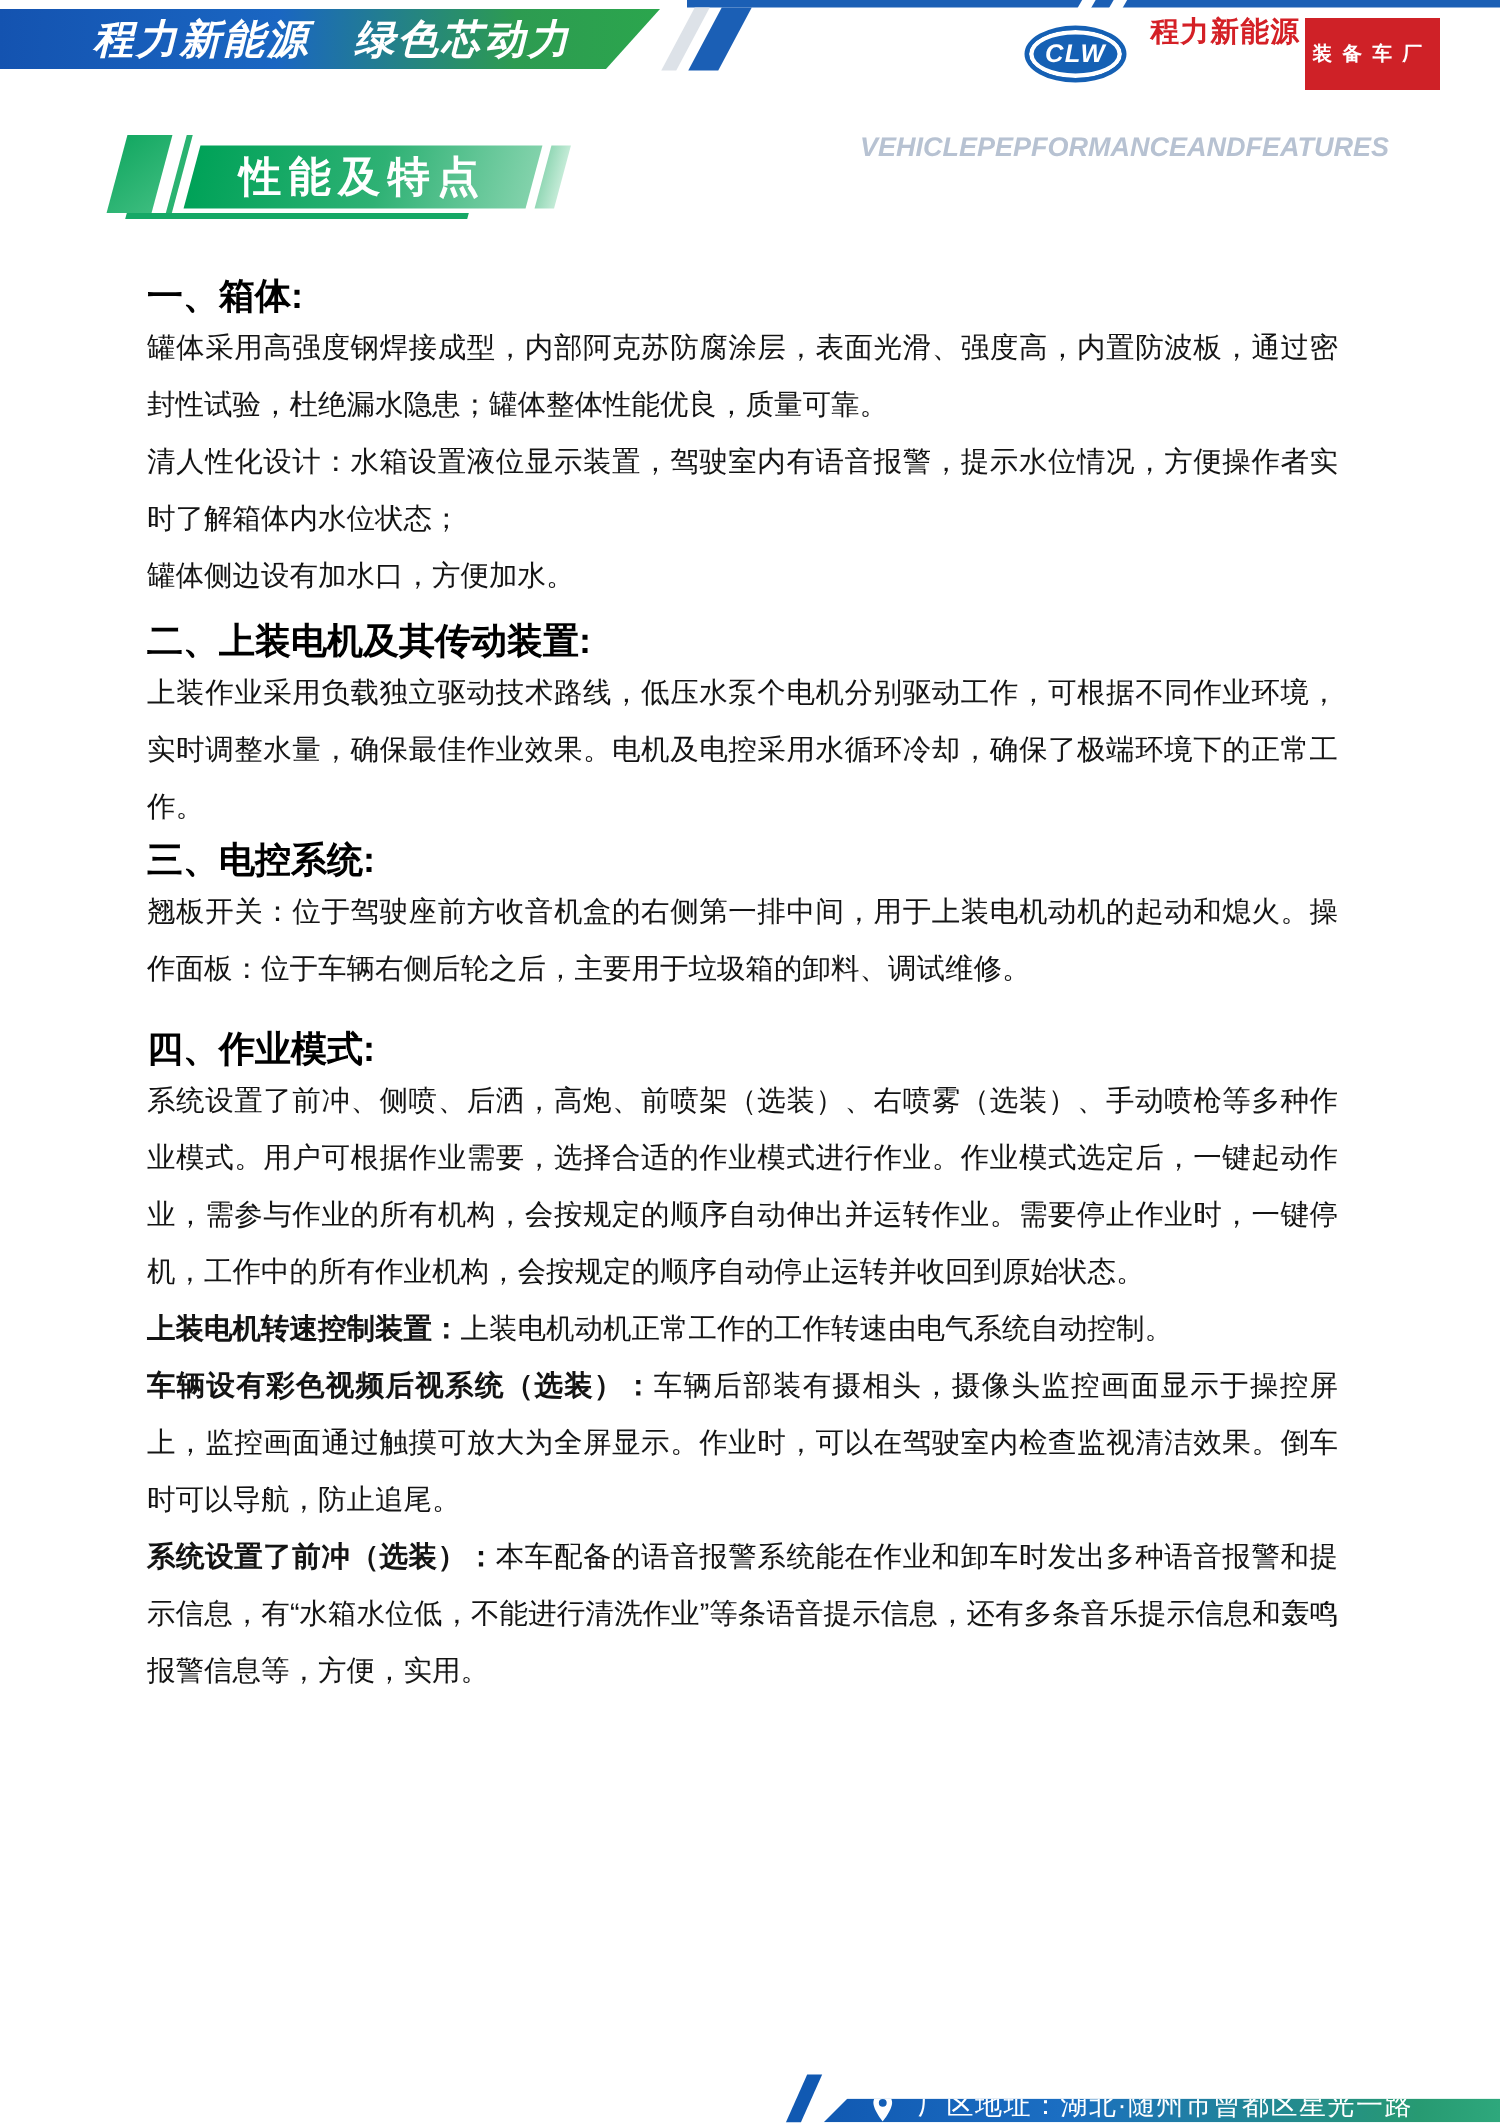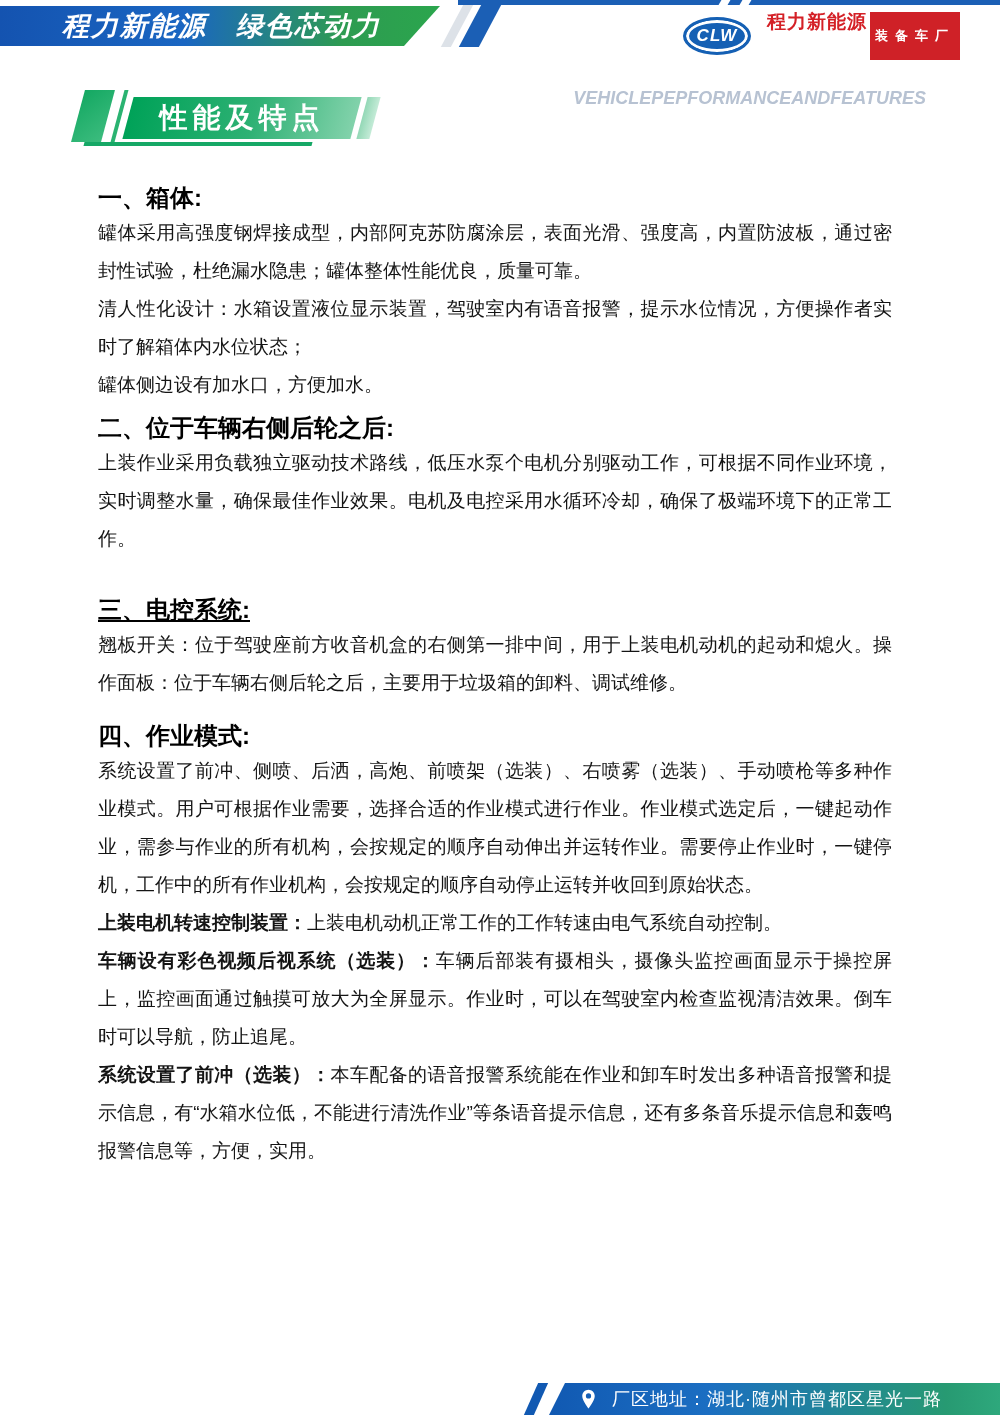--- a/index.html
+++ b/index.html
@@ -60,32 +60,32 @@
   
   .content{position:absolute;left:98px;right:108px;top:182px;color:#141414;
     font-size:19px;line-height:38px;text-align:justify;}
   .sec{font-size:24px;line-height:32px;font-weight:bold;color:#000;margin:0;text-align:left;}
   .content p{margin:0;}
   .mt5{margin-top:5px;}
   .mt8{margin-top:8px;}
   .mt16{margin-top:16px;}
   .mt18{margin-top:18px;}
   .mt26{margin-top:26px;}
-  .mt36{margin-top:36px;text-decoration:underline;}
+  .mt36{}
   .mt40{margin-top:40px;}
   .content strong{font-weight:bold;}
 
   
   .footer-slash{position:absolute;left:531px;bottom:0;height:32px;width:10px;
     background:#1159b2;transform:skewX(-24deg);}
   .footer-bar{
-    position:absolute;left:549px;right:0;bottom:0;height:32px;
+    position:absolute;left:549px;right:0;bottom:0;height:16px;
     background:linear-gradient(90deg,#1159b2 0%,#1b6ec2 35%,#279a72 88%,#2ea87c 100%);
     clip-path:polygon(16px 0,100% 0,100% 100%,0 100%);
-    display:flex;align-items:center;gap:16px;padding-left:32px;box-sizing:border-box;
+    display:flex;align-items:flex-end;gap:16px;padding-left:32px;box-sizing:border-box;
     color:#fff;font-size:18px;letter-spacing:1px;white-space:nowrap;
   }
 </style>
 </head>
 <body>
 
 <div class="page">
 
   <div class="top-strip">
     <div class="gap g1"></div>
@@ -115,21 +115,21 @@
   <div class="badge-underline"></div>
   <div class="watermark">VEHICLEPEPFORMANCEANDFEATURES</div>
 
   <div class="content">
 
     <h3 class="sec">一、箱体:</h3>
     <p class="mt5"><span>罐体采用高强度钢焊接成型，内部阿克苏防腐涂层，表面光滑、强度高，内置防波板，通过密封性试验，杜绝漏水隐患；罐体整体性能优良，质量可靠。</span></p>
     <p class="mt26"><span>清人性化设计：水箱设置液位显示装置，驾驶室内有语音报警，提示水位情况，方便操作者实时了解箱体内水位状态；</span></p>
     <p><span>罐体侧边设有加水口，方便加水。</span></p>
 
-    <h3 class="sec mt8">二、位于车辆右侧后轮之后:</h3>
+    <h3 class="sec mt8">二、上装电机及其传动装置:</h3>
     <p class="mt5"><span>上装作业采用负载独立驱动技术路线，低压水泵个电机分别驱动工作，可根据不同作业环境，实时调整水量，确保最佳作业效果。电机及电控采用水循环冷却，确保了极端环境下的正常工作。</span></p>
 
     <h3 class="sec mt36">三、电控系统:</h3>
     <p class="mt16"><span>翘板开关：位于驾驶座前方收音机盒的右侧第一排中间，用于上装电机动机的起动和熄火。操作面板：位于车辆右侧后轮之后，主要用于垃圾箱的卸料、调试维修。</span></p>
 
     <h3 class="sec mt18">四、作业模式:</h3>
     <p class="mt5"><span>系统设置了前冲、侧喷、后洒，高炮、前喷架（选装）、右喷雾（选装）、手动喷枪等多种作业模式。用户可根据作业需要，选择合适的作业模式进行作业。作业模式选定后，一键起动作业，需参与作业的所有机构，会按规定的顺序自动伸出并运转作业。需要停止作业时，一键停机，工作中的所有作业机构，会按规定的顺序自动停止运转并收回到原始状态。</span></p>
     <p><strong>上装电机转速控制装置：</strong><span>上装电机动机正常工作的工作转速由电气系统自动控制。</span></p>
     <p class="mt40"><strong>车辆设有彩色视频后视系统（选装）：</strong><span>车辆后部装有摄相头，摄像头监控画面显示于操控屏上，监控画面通过触摸可放大为全屏显示。作业时，可以在驾驶室内检查监视清洁效果。倒车时可以导航，防止追尾。</span></p>
     <p><strong>系统设置了前冲（选装）：</strong><span>本车配备的语音报警系统能在作业和卸车时发出多种语音报警和提示信息，有“水箱水位低，不能进行清洗作业”等条语音提示信息，还有多条音乐提示信息和轰鸣报警信息等，方便，实用。</span></p>

